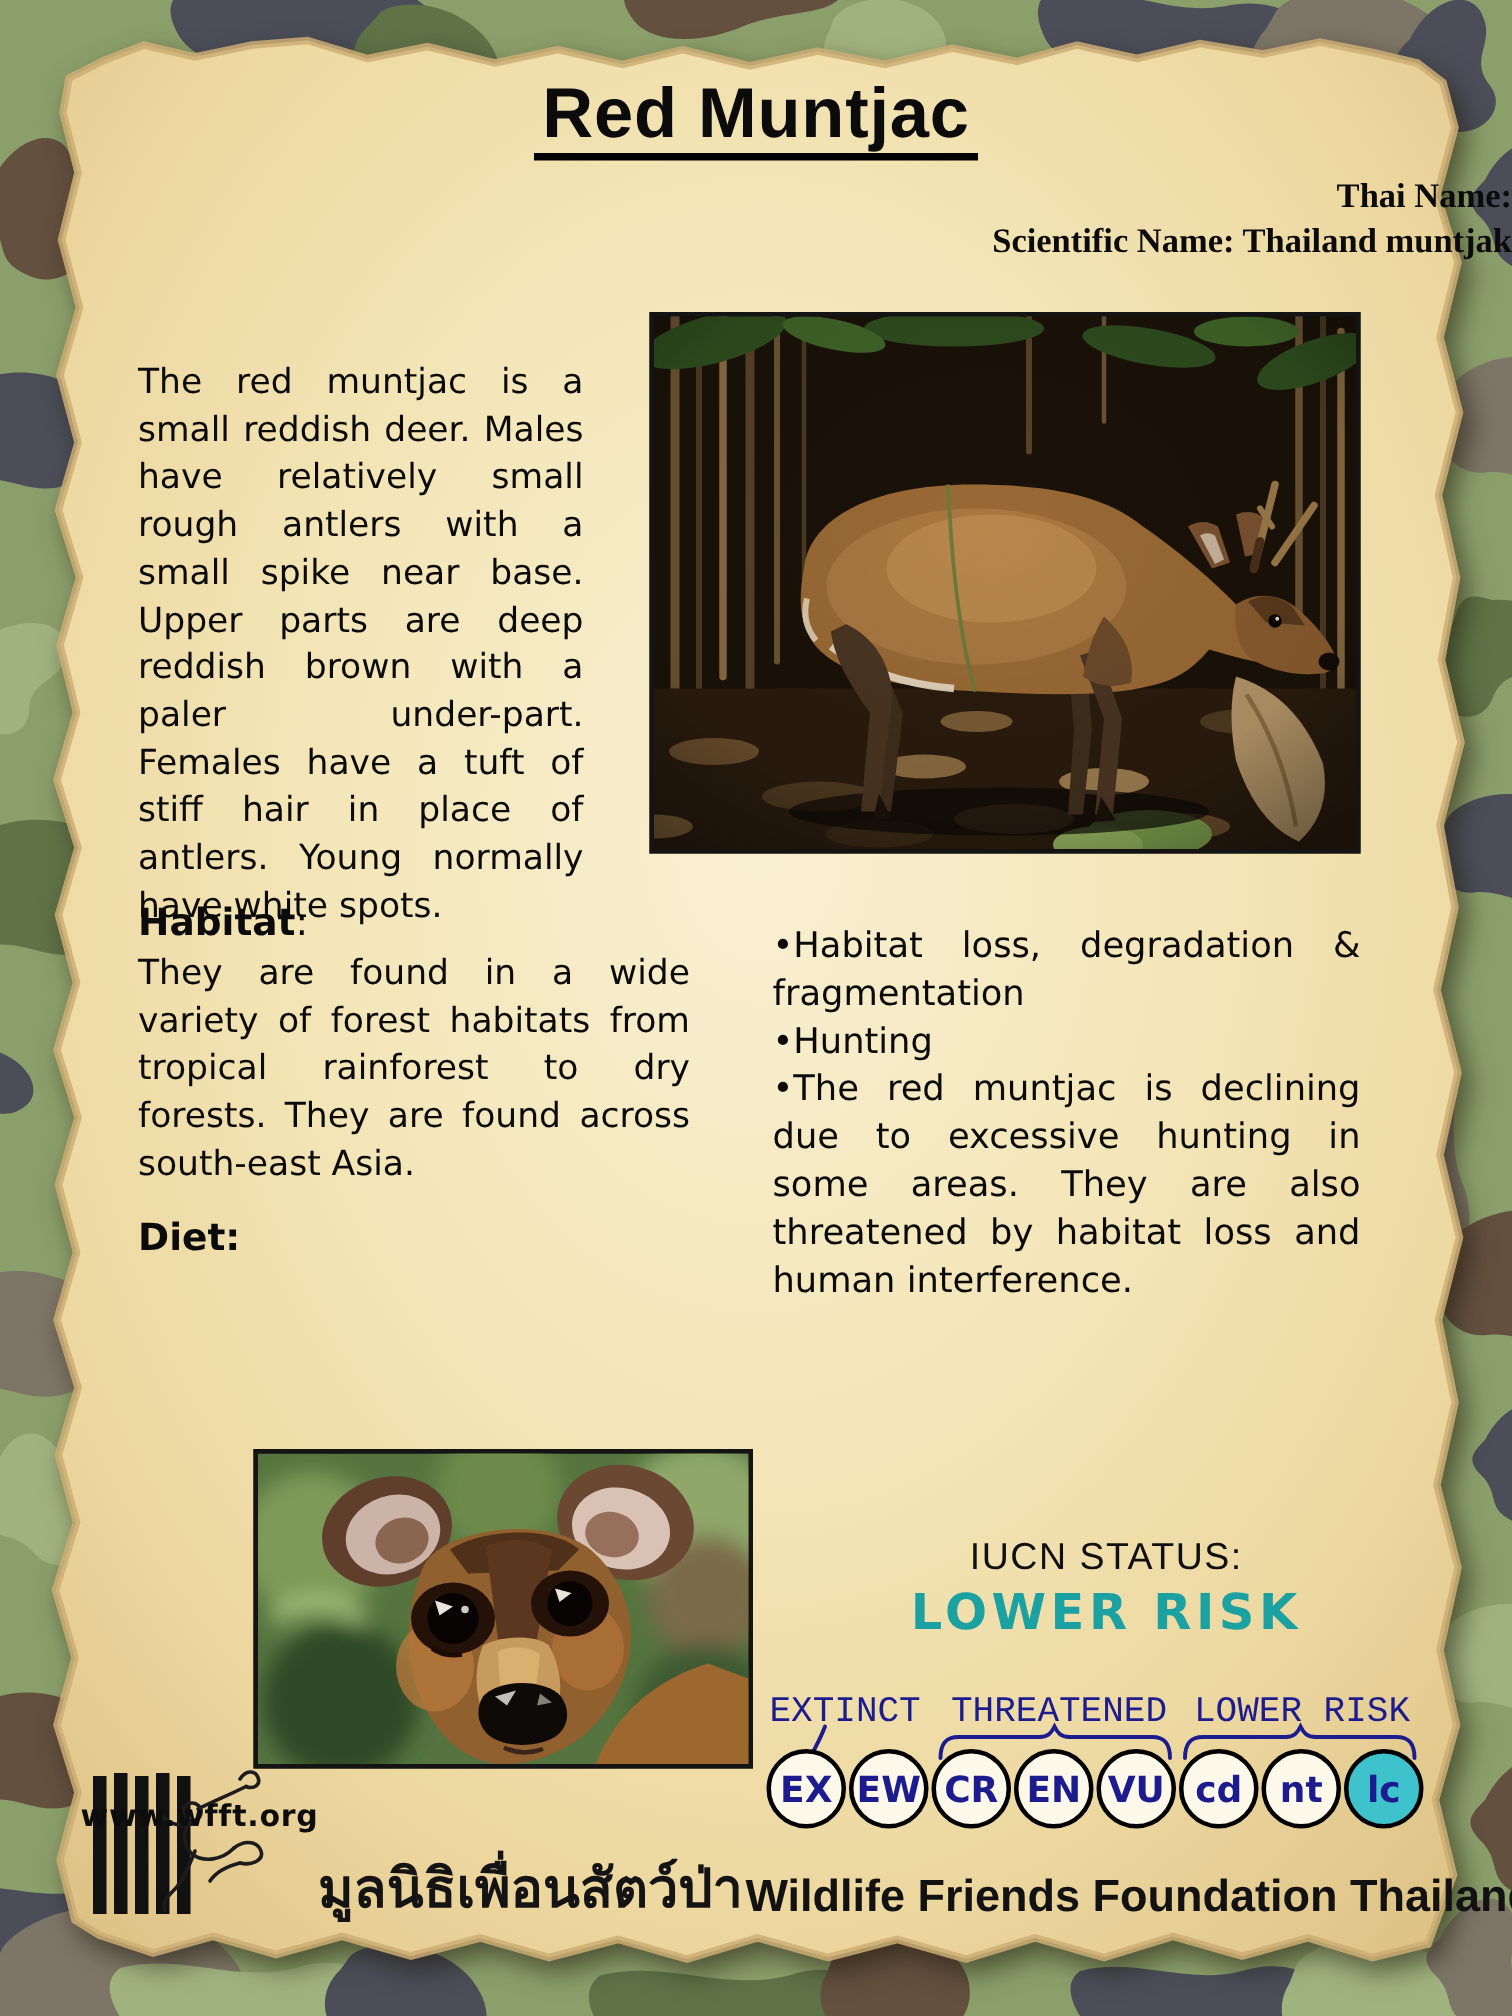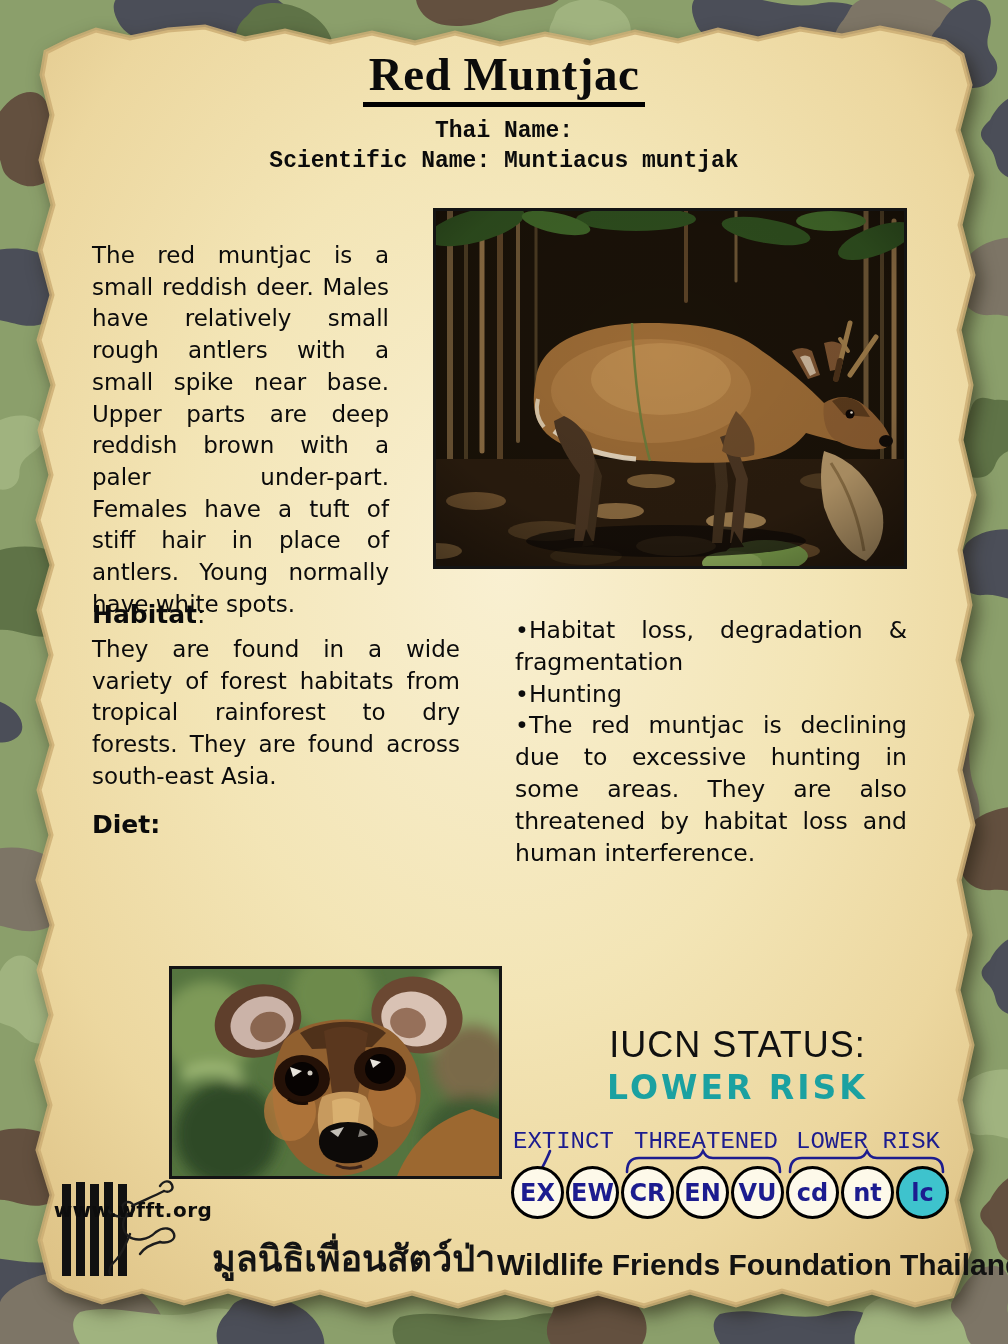--- a/index.html
+++ b/index.html
@@ -9,22 +9,22 @@
     overflow:hidden;
     font-family:"DejaVu Sans",sans-serif;
     background:#8b9f6b;
   }
   .camo-svg{position:absolute;left:0;top:0;z-index:0;}
   .parchment-svg{position:absolute;left:0;top:0;z-index:1;filter:drop-shadow(6px 8px 9px rgba(25,20,8,.55));}
   .content{position:absolute;inset:0;z-index:2;color:#0b0b0b;}
 
   
   .title-wrap{position:absolute;left:0;top:50px;width:1008px;text-align:center;}
-  .title{display:inline-block;font-family:Liberation Serif, serif;font-weight:bold;font-size:47px;line-height:1.05;border-bottom:5px solid #000;padding:0 6px 3px 6px;letter-spacing:.5px;text-align:right;}
-  .subname{position:absolute;left:0;width:1008px;text-align:center;font-family:Liberation Mono, monospace;font-weight:bold;font-size:23px;}
+  .title{display:inline-block;font-family:Liberation Sans, sans-serif;font-weight:bold;font-size:47px;line-height:1.05;border-bottom:5px solid #000;padding:0 6px 3px 6px;letter-spacing:.5px;text-align:right;}
+  .subname{position:absolute;left:0;width:1008px;text-align:right;font-family:Liberation Serif, serif;font-weight:bold;font-size:23px;}
   .thai-name{top:118px;}
   .sci-name{top:148px;}
 
   
   .para{ text-align:justify; font-size:23px; line-height:31.7px; }
   .desc{position:absolute;left:92px;top:217px;width:297px;}
   .section-h{font-weight:bold;font-size:25px;line-height:30px;margin:0 0 4px 0;}
   .habitat{position:absolute;left:92px;top:600px;width:368px;}
   .diet{position:absolute;left:92px;top:810px;width:368px;}
   .threats{position:absolute;left:515px;top:615px;width:392px;}
@@ -32,21 +32,21 @@
   .bullet{font-weight:normal;}
 
   
   .photo{position:absolute;border:3px solid #141414;box-sizing:border-box;background:#15100a;}
   .photo-main{left:433px;top:208px;width:474px;height:361px;}
   .photo-face{left:169px;top:966px;width:333px;height:213px;}
   .photo svg{display:block;}
 
   
   .iucn-head{position:absolute;left:515px;top:1024px;width:445px;text-align:center;}
-  .iucn-label{font-family:"Liberation Sans",sans-serif;font-size:36px;letter-spacing:1px;color:#101010;}
+  .iucn-label{font-family:"Liberation Sans",sans-serif;font-size:25px;letter-spacing:1px;color:#101010;}
   .iucn-value{font-weight:bold;font-size:33px;letter-spacing:3px;color:var(--status-color,#1ba1a1);margin-top:2px;}
   .scale-label{position:absolute;top:1128px;font-family:"Liberation Mono",monospace;font-size:24px;color:var(--navy,#1c1c8f);white-space:nowrap;}
   .lbl-extinct{left:513px;}
   .lbl-threatened{left:628px;width:156px;text-align:center;}
   .lbl-lower{left:790px;width:156px;text-align:center;}
   .brackets{position:absolute;left:505px;top:1125px;}
   .scale-row{position:absolute;left:511px;top:1166px;display:flex;gap:2px;}
   .circle{width:53px;height:53px;border-radius:50%;border:3px solid #000;box-sizing:border-box;background:#fdf9ea;
     display:flex;align-items:center;justify-content:center;
     font-weight:bold;font-size:24px;color:var(--navy,#1c1c8f);}
@@ -130,21 +130,21 @@
       L 39,790 L 52,745 L 38,700 L 51,655 L 39,610 L 52,565 L 38,520 L 51,475 L 40,430 L 53,385 L 39,340
       L 52,295 L 40,250 L 53,205 L 41,160 L 52,115 L 42,75 Z"></path>
   </svg>
 
   <div class="content">
 
     <div class="title-wrap">
       <span class="title">Red Muntjac</span>
     </div>
     <div class="subname thai-name">Thai Name:</div>
-    <div class="subname sci-name">Scientific Name: Muntiacus muntjak</div>
+    <div class="subname sci-name">Scientific Name: Thailand muntjak</div>
 
     <p class="para desc">The red muntjac is a small reddish deer. Males have relatively small rough antlers with a small spike near base. Upper parts are deep reddish brown with a paler under-part. Females have a tuft of stiff hair in place of antlers. Young normally have white spots.</p>
 
     <div class="photo photo-main">
       <svg width="468" height="355" viewBox="0 0 468 355">
         <defs>
           <radialGradient id="flash" cx="48%" cy="40%" r="75%">
             <stop offset="0%" stop-color="#000" stop-opacity="0"></stop>
             <stop offset="70%" stop-color="#000" stop-opacity="0.08"></stop>
             <stop offset="100%" stop-color="#000" stop-opacity="0.4"></stop>

